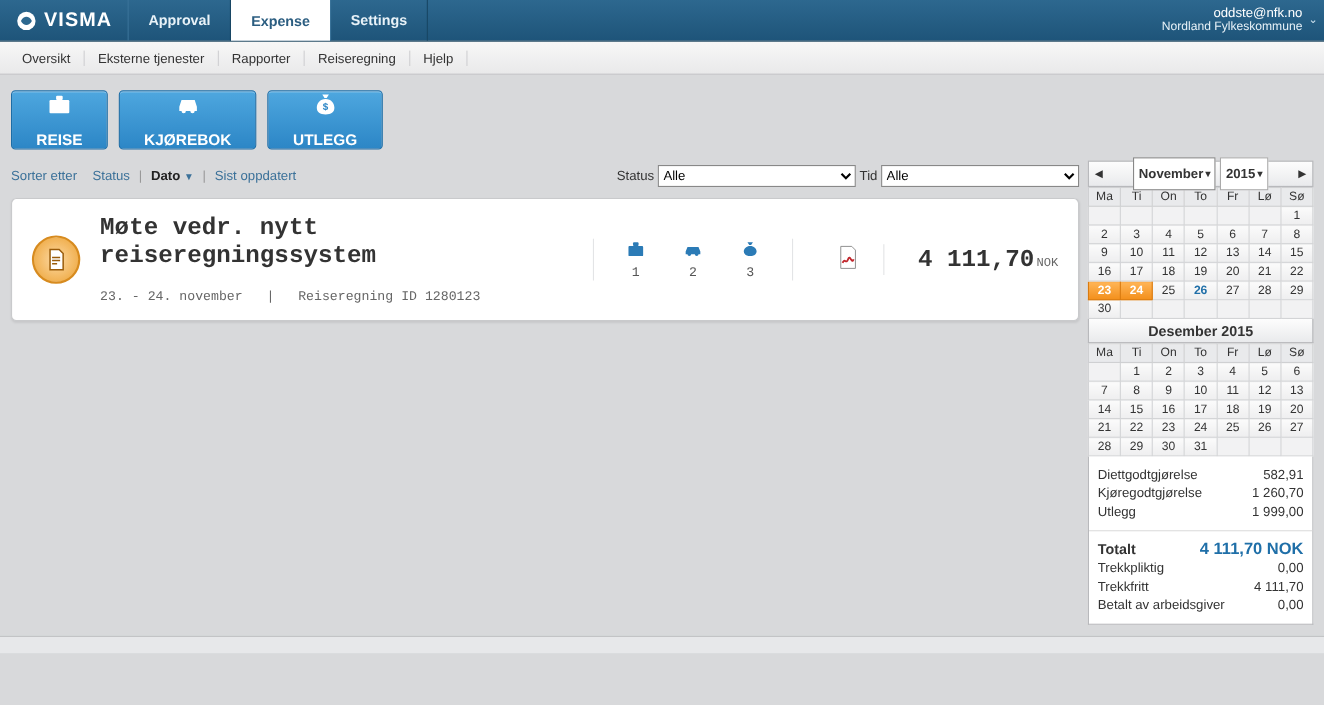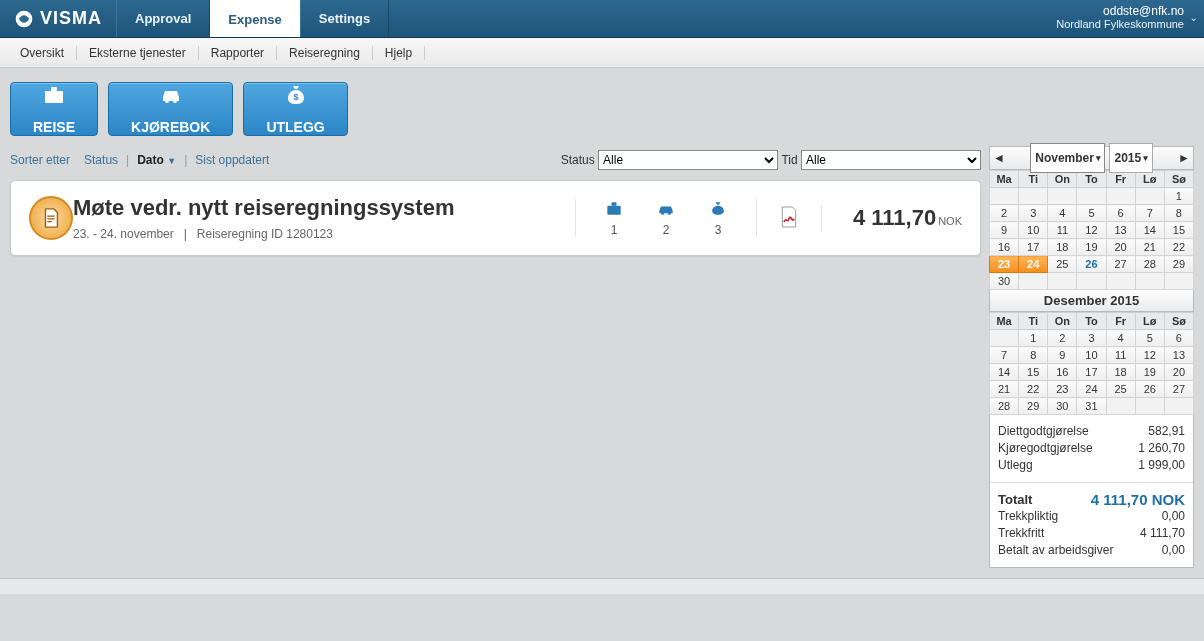--- a/index.html
+++ b/index.html
@@ -22,43 +22,43 @@
   .left-col { flex: 1; }
   .right-col { width: 205px; margin-left: 8px; }
   .filters { display: flex; align-items: center; font-size: 12px; height: 28px; margin-bottom: 6px; }
   .filters .lbl { color: #3b7199; margin-right: 8px; }
   .filters .link { color: #3b7199; cursor: pointer; padding: 0 6px; }
   .filters .sep { color: #999; padding: 0 2px; }
   .filters .link.active { color: #222; font-weight: bold; }
   .filters .triangle { font-size:9px; color:#3b7199; }
   .filters select { font-size: 12px; height: 20px; border:1px solid #888; background:#fff;}
   .filters .spacer { flex: 1; }
-  .card { background: #fff; border: 1px solid #c9cacc; border-radius: 5px; display: flex; align-items: center; padding: 14px 18px; box-shadow: 0 1px 2px rgba(0,0,0,.08); cursor:pointer;}
+  .card { background: #fff; border: 1px solid #c9cacc; border-radius: 5px; display: flex; align-items: center; padding: 14px 18px; gap: 18px; box-shadow: 0 1px 2px rgba(0,0,0,.08); cursor:pointer;font-family:Liberation Mono, monospace;}
   .doc-icon { width: 44px; height: 44px; border-radius: 50%; background: radial-gradient(#fcd9a3,#eca132); border: 2px solid #d78b1f; display: flex; align-items: center; justify-content: center; flex-shrink:0;}
   .doc-icon svg { width: 22px; height: 22px; fill: #9a5c0a; }
   .card-title { font-size: 22px; font-weight: bold; color: #333; }
-  .card-sub { font-size: 12px; color: #666; margin-top: 6px; }
+  .card-sub { font-size: 12px; color: #666; margin-top: 18px; }
   .card-main { flex: 1; }
   .mini-icons { display: flex; gap: 28px; border-left:1px solid #e3e4e6; border-right:1px solid #e3e4e6; padding:0 26px;}
   .mini { text-align: center; color: #2b7bb6; font-size: 12px; }
   .mini svg { width: 24px; height: 20px; display: block; margin: 0 auto 4px; fill: #2b7bb6; }
   .mini .num { color: #555; }
   .pdf-cell { padding: 0 22px; border-right:1px solid #e3e4e6;}
   .pdf-cell svg { width: 20px; height: 24px; }
   .amount { text-align: right; min-width: 140px; }
   .amount .val { font-size: 22px; font-weight: bold; color: #333; }
   .amount .cur { font-size: 11px; color: #666; margin-left: 2px; }
   
   .calnav { display: flex; align-items: center; background: linear-gradient(#fdfdfd,#e9eaec); border: 1px solid #b8b9bc; height: 24px; font-weight:bold;}
   .calnav .arrow { width: 18px; text-align: center; cursor: pointer; color:#333;}
   .calnav .mid { flex: 1; text-align: center; font-size: 13px; position:relative; display:flex; justify-content:center; gap:4px;}
   .calnav .selbox { border:1px solid #888; padding:0 4px; background:#fff; font-size:12px; display:inline-flex; align-items:center; gap:2px; height:30px; cursor:pointer;}
   .calnav .selbox.noborder{border-color:#aaa;}
   table.cal { width: 100%; border-collapse: collapse; font-size: 11px; background: #fff; border-left:1px solid #b8b9bc; border-right:1px solid #b8b9bc;}
-  table.cal th { background: #e9eaec; font-weight: bold; color: #333; border: 1px solid #cfd0d2; padding: 2px 0; width:14.28%;}
+  table.cal th { background: #e9eaec; font-weight: normal; color: #333; border: 1px solid #cfd0d2; padding: 2px 0; width:14.28%;}
   table.cal td { border: 1px solid #d3d4d6; text-align: center; padding: 2px 0; background: linear-gradient(#fbfbfb,#eeeeef); cursor: pointer; color:#333;}
   table.cal td.empty { background: #f2f2f3; }
   table.cal td.hl { background: linear-gradient(#ffb557,#f38f1b); color: #fff; font-weight: bold; border-color:#d97a0f;}
   table.cal td.today { color: #1f6fa8; font-weight: bold; }
   .cal-title { background: linear-gradient(#fdfdfd,#e9eaec); border: 1px solid #b8b9bc; border-top:none; text-align: center; font-weight: bold; font-size: 13px; padding: 3px 0; }
   .summary { border: 1px solid #b8b9bc; background: #fff; margin-top: 0; border-top:none; padding: 8px 8px; font-size: 12px; }
   .summary hr { border:none; border-top:1px solid #ddd; margin:8px -8px;}
   .summary .row { display: flex; justify-content: space-between; line-height: 17px; }
   .summary .tot .lab { font-weight: bold; font-size: 13px; }
   .summary .tot .val { font-weight: bold; font-size: 15px; color: #1f6fa8; }

